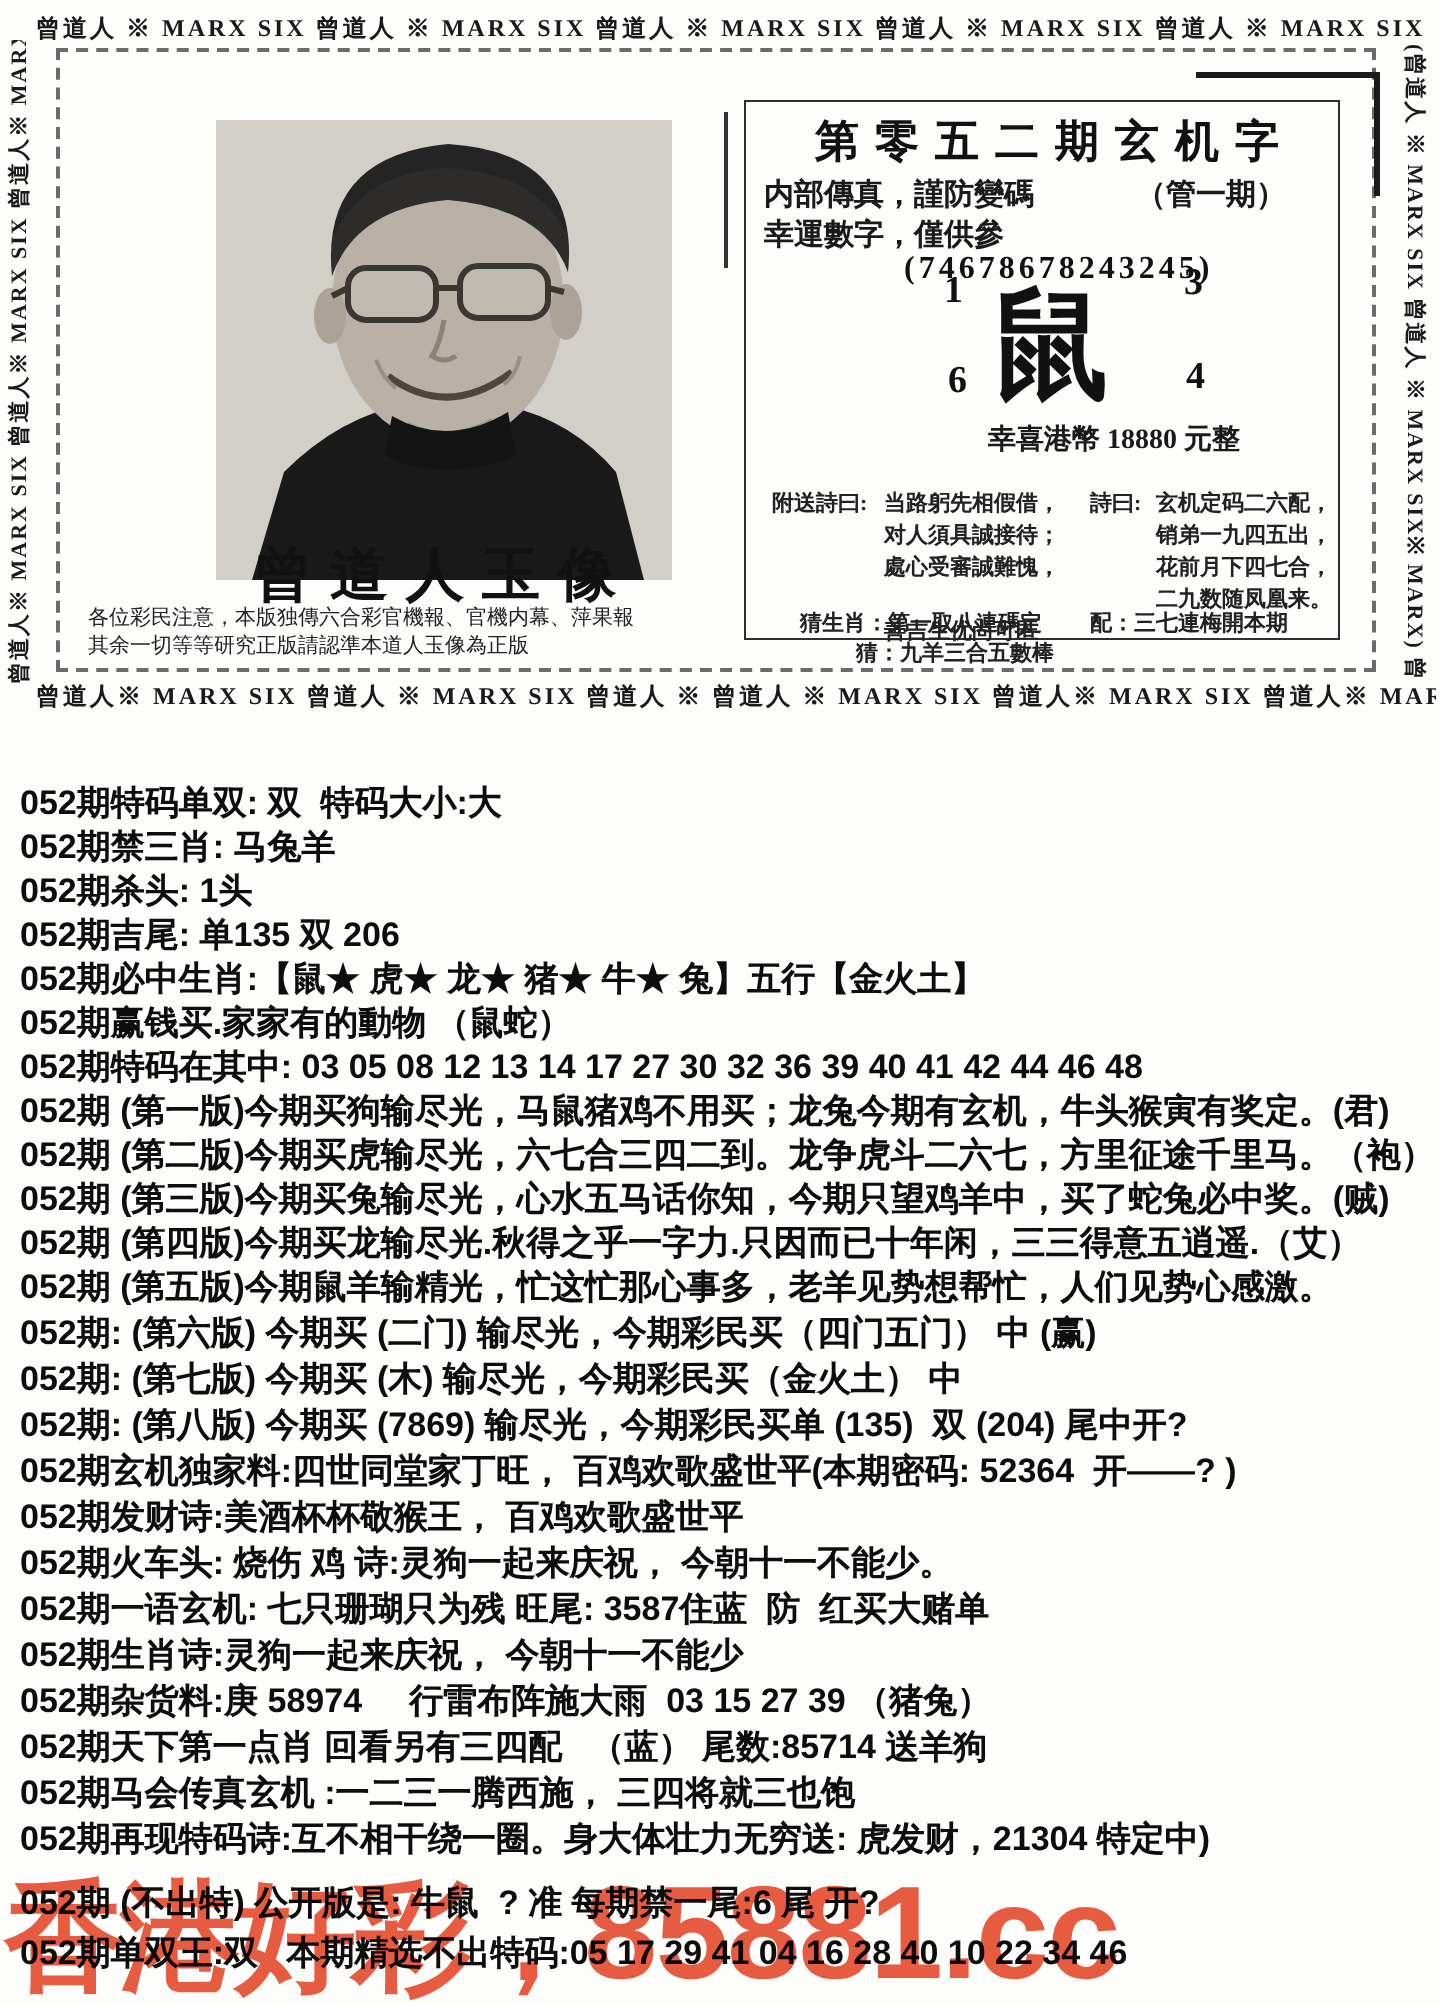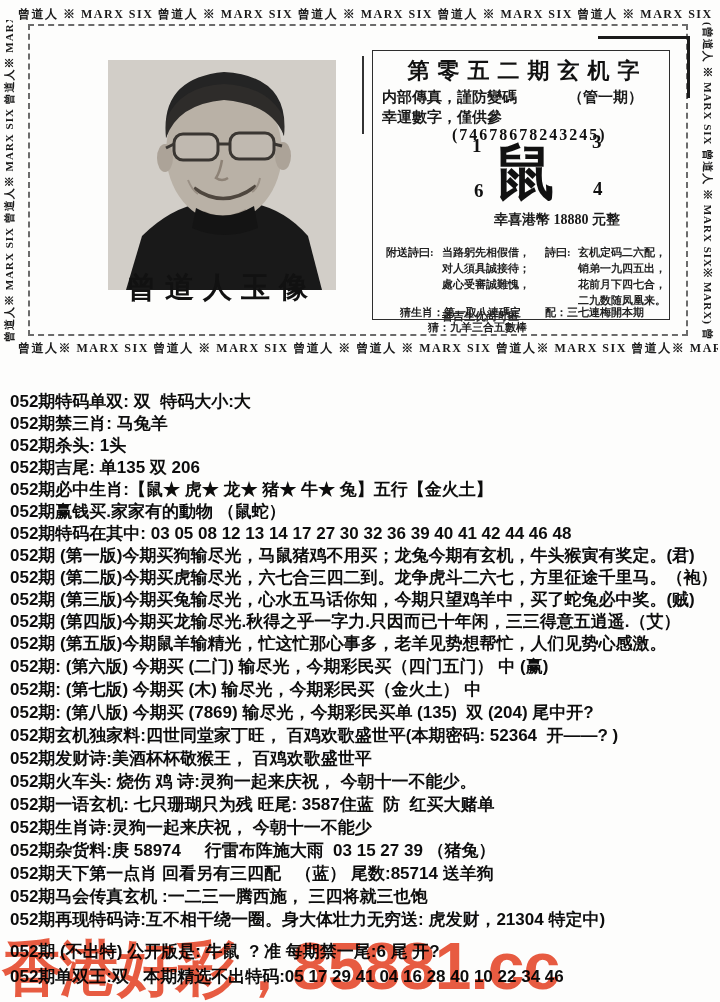--- a/index.html
+++ b/index.html
@@ -78,20 +78,22 @@
     <path d="M86,128 Q116,150 148,126" fill="none" stroke="#4e463e" stroke-width="3.5"></path>
     <path d="M80,120 Q84,130 90,134 M152,118 Q150,128 144,132" fill="none" stroke="#9a9085" stroke-width="2"></path>
 
     <path d="M96,152 Q116,162 138,150" fill="none" stroke="#a0968b" stroke-width="2"></path>
 
     <path d="M88,148 Q116,164 146,146 L150,168 Q116,182 84,168 Z" fill="#141414"></path>
   </svg>
 </div>
 <div class="abs portrait-caption">曾道人玉像</div>
 <div class="abs portrait-note">
+  <div>各位彩民注意，本版独傳六合彩官機報、官機内幕、萍果報</div>
+  <div>其余一切等等研究正版請認準本道人玉像為正版</div>
 </div>
 
 <div class="abs rpanel-box"></div>
 <div class="abs corner-h"></div>
 <div class="abs corner-v"></div>
 <div class="abs divider-v"></div>
 
 <div class="abs rtitle">第零五二期玄机字</div>
 <div class="abs rline" style="left:382px;top:88px;">内部傳真，謹防變碼</div>
 <div class="abs rline" style="left:568px;top:88px;">（管一期）</div>

